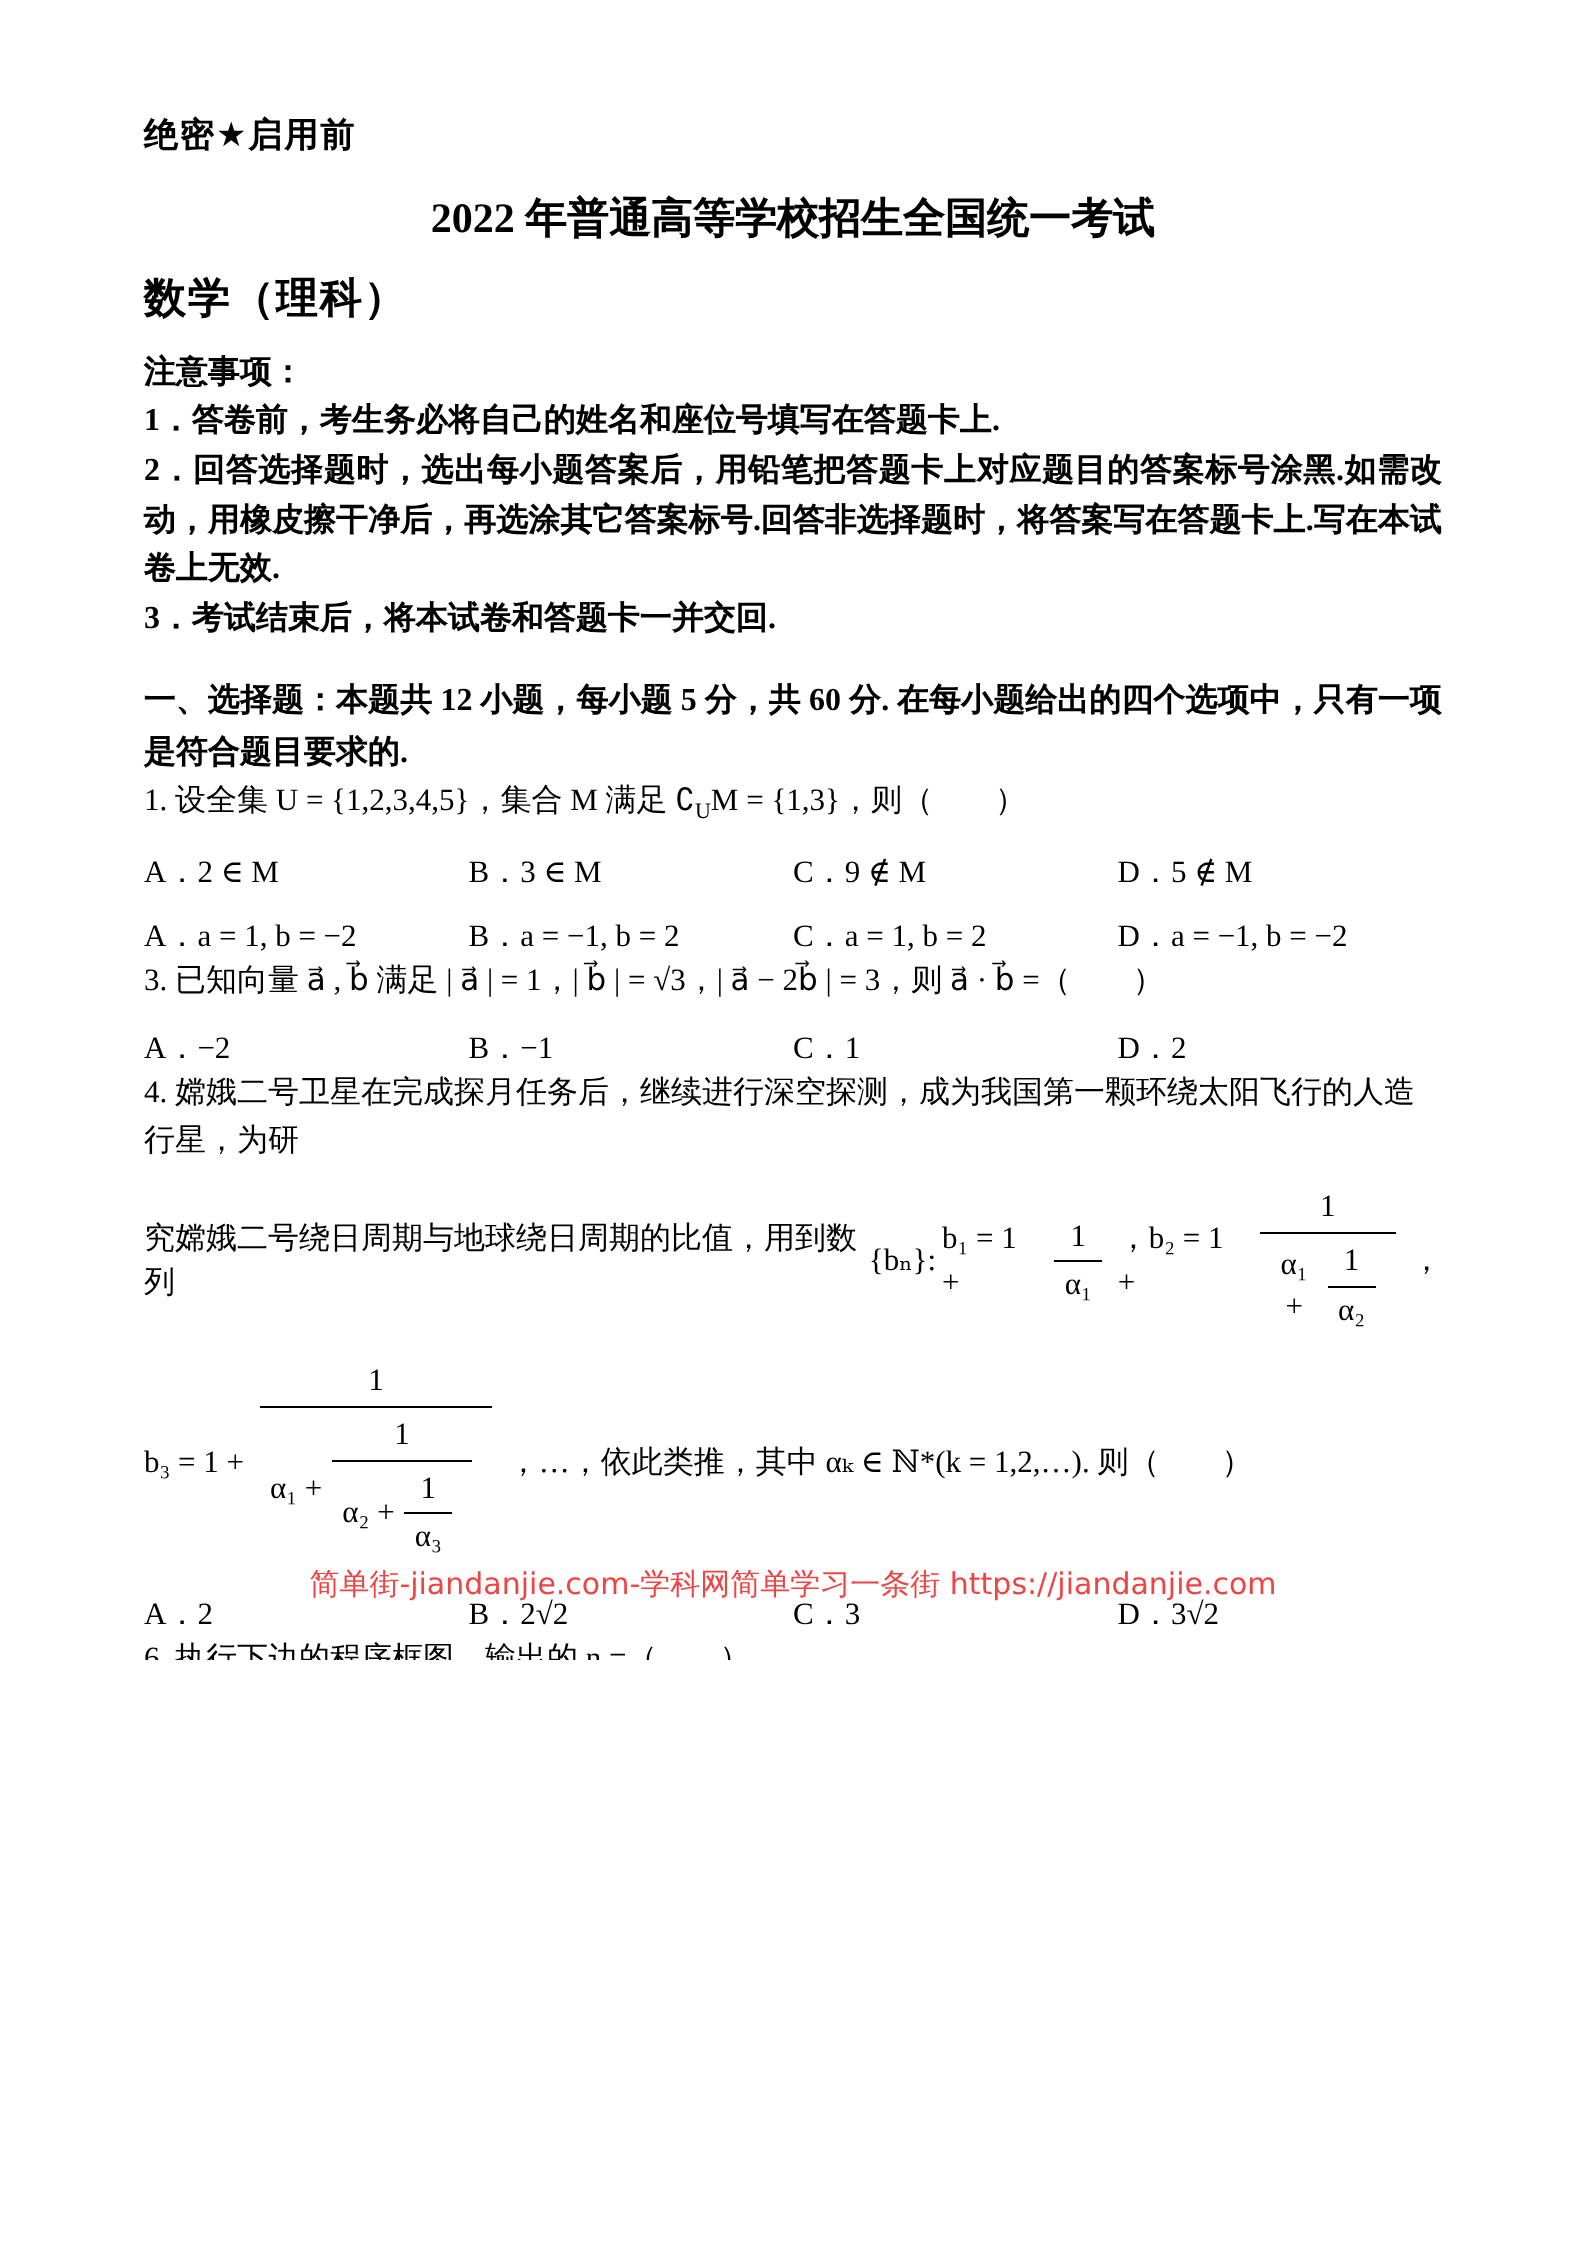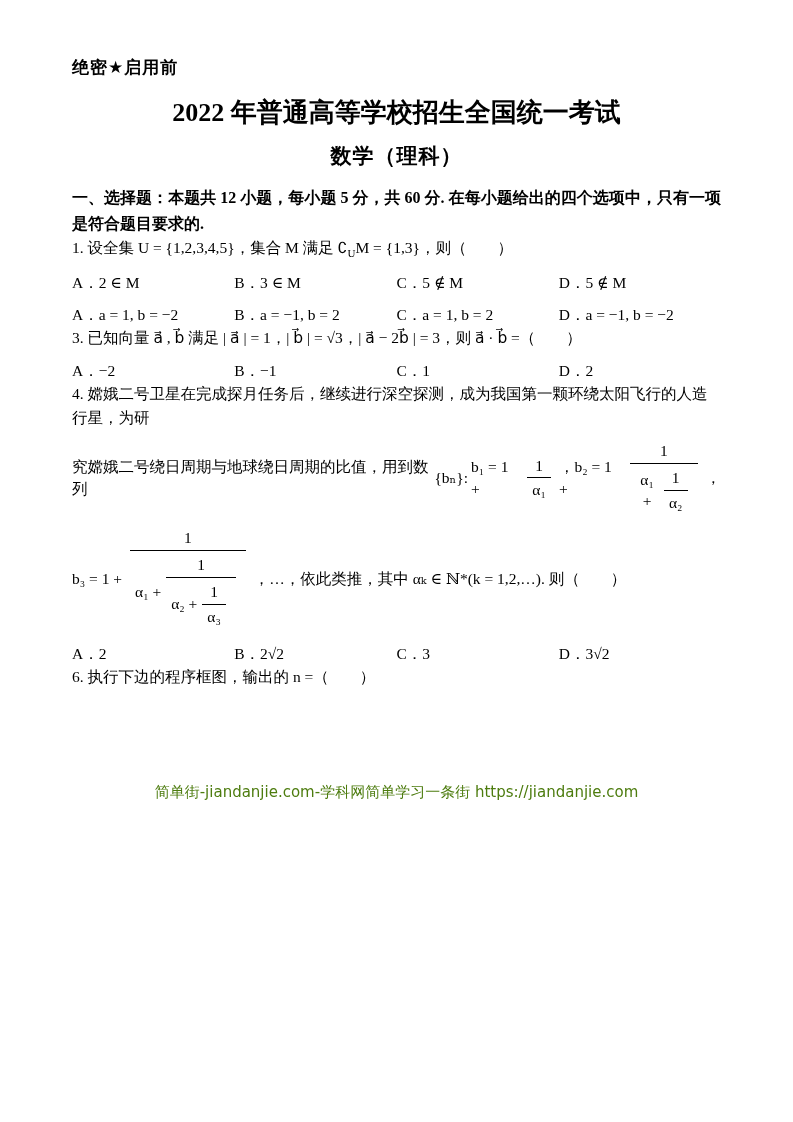--- a/index.html
+++ b/index.html
@@ -17,26 +17,25 @@
     overflow:hidden;
   }
   .classification {
     font-weight:bold;
     font-size:17px;
     letter-spacing:1px;
   }
   .title {
     margin-top:16px;
     text-align:center;
-    font-size:26px;
+    font-size:21px;
     font-weight:bold;
   }
   .subtitle {
     margin-top:12px;
-    text-align:center;
     font-size:21px;
     font-weight:bold;
     letter-spacing:1px;
   }
   .notice { margin-top:12px; }
   .notice-heading {
     font-weight:bold;
     font-size:16px;
     line-height:1.5;
   }
@@ -85,44 +84,50 @@
     justify-content:center;
     align-items:center;
     padding:1px 5px 0 5px;
   }
   sub { font-size:11px; }
   .footer {
     position:absolute;
     left:0; right:0;
     bottom:28px;
     text-align:center;
-    color:#4d7c0f;
+    color:#ef4444;
     font-size:15px;
     font-family:"DejaVu Sans","Liberation Sans",sans-serif;
   }
 </style>
 </head>
 <body>
 
 <div class="page">
 
   <div class="classification">绝密★启用前</div>
 
   <h1 class="title">2022 年普通高等学校招生全国统一考试</h1>
   <h2 class="subtitle">数学（理科）</h2>
 
+  <div class="notice">
+    <p class="notice-heading">注意事项：</p>
+    <p class="notice-item">1．答卷前，考生务必将自己的姓名和座位号填写在答题卡上.</p>
+    <p class="notice-item">2．回答选择题时，选出每小题答案后，用铅笔把答题卡上对应题目的答案标号涂黑.如需改动，用橡皮擦干净后，再选涂其它答案标号.回答非选择题时，将答案写在答题卡上.写在本试卷上无效.</p>
+    <p class="notice-item">3．考试结束后，将本试卷和答题卡一并交回.</p>
+  </div>
 
   <p class="section-heading">一、选择题：本题共 12 小题，每小题 5 分，共 60 分. 在每小题给出的四个选项中，只有一项是符合题目要求的.</p>
 
   <div class="question">
     <p class="stem"><span>1. 设全集 U = {1,2,3,4,5}，集合 M 满足 ∁</span><sub>U</sub><span>M = {1,3}，则（　　）</span></p>
     <div class="options">
       <span class="option">A．2 ∈ M</span>
       <span class="option">B．3 ∈ M</span>
-      <span class="option">C．5 ∉ M</span>
+      <span class="option">C．9 ∉ M</span>
       <span class="option">D．5 ∉ M</span>
     </div>
   </div>
 
   <div class="question">
     <div class="options">
       <span class="option">A．a = 1, b = −2</span>
       <span class="option">B．a = −1, b = 2</span>
       <span class="option">C．a = 1, b = 2</span>
       <span class="option">D．a = −1, b = −2</span>

